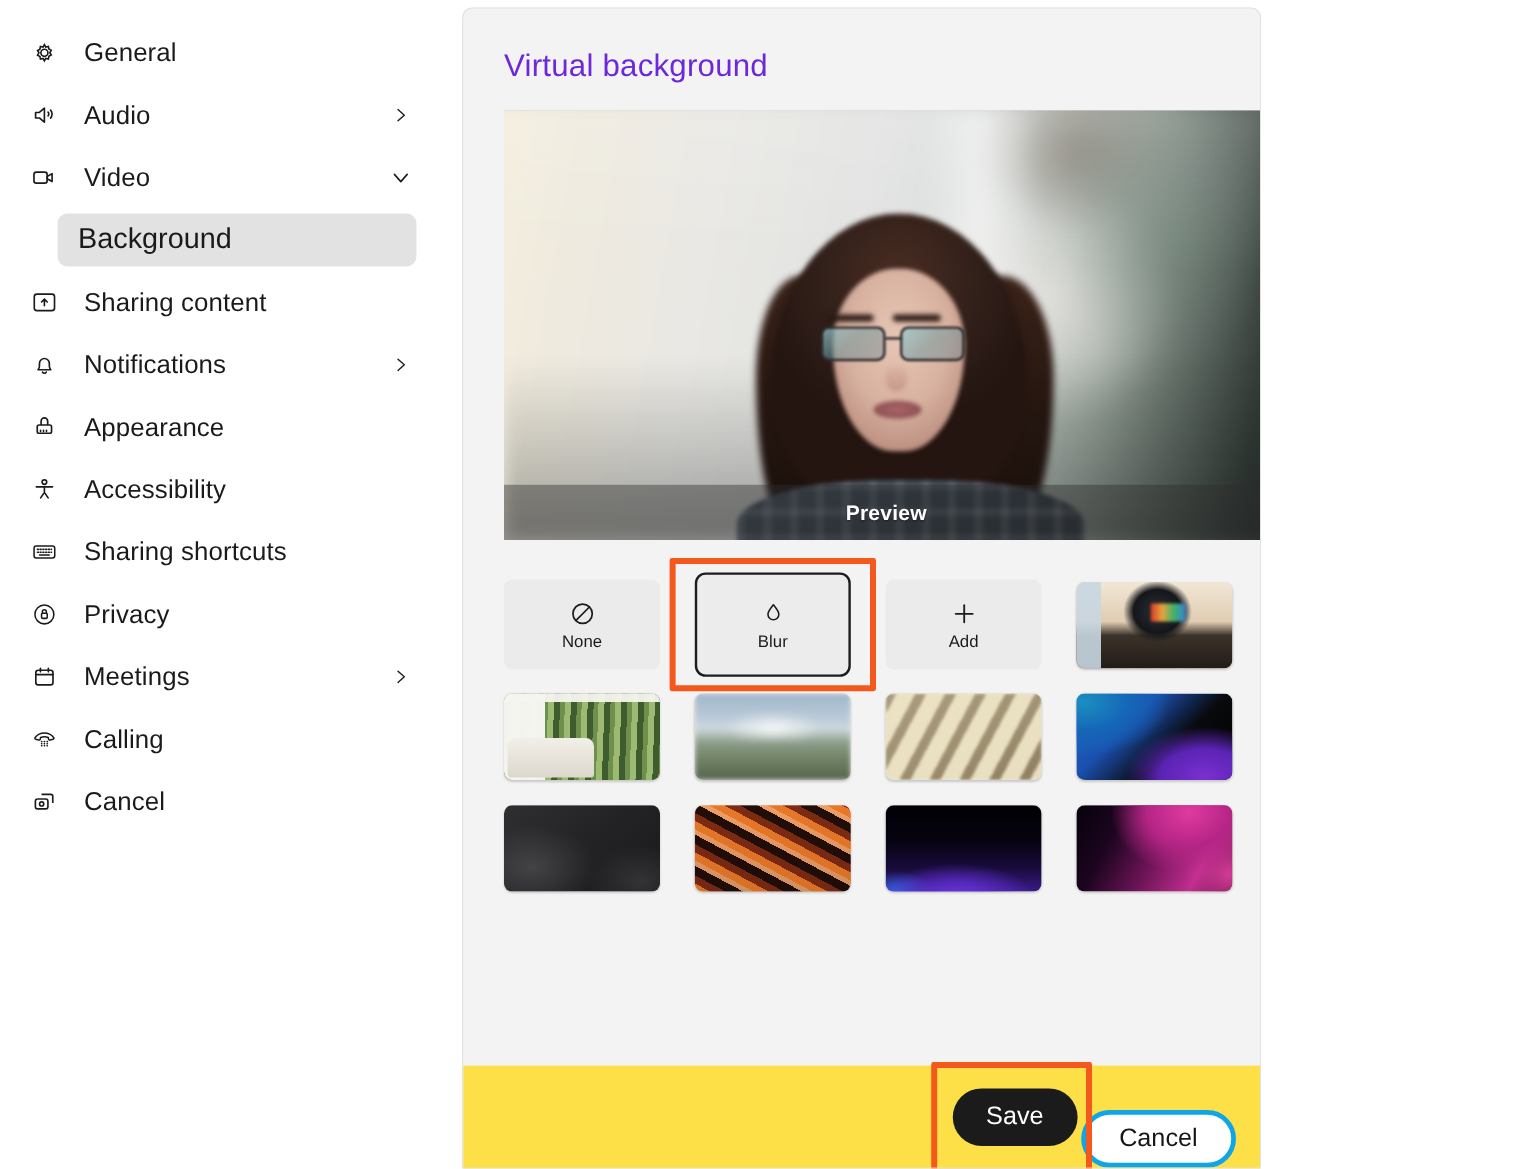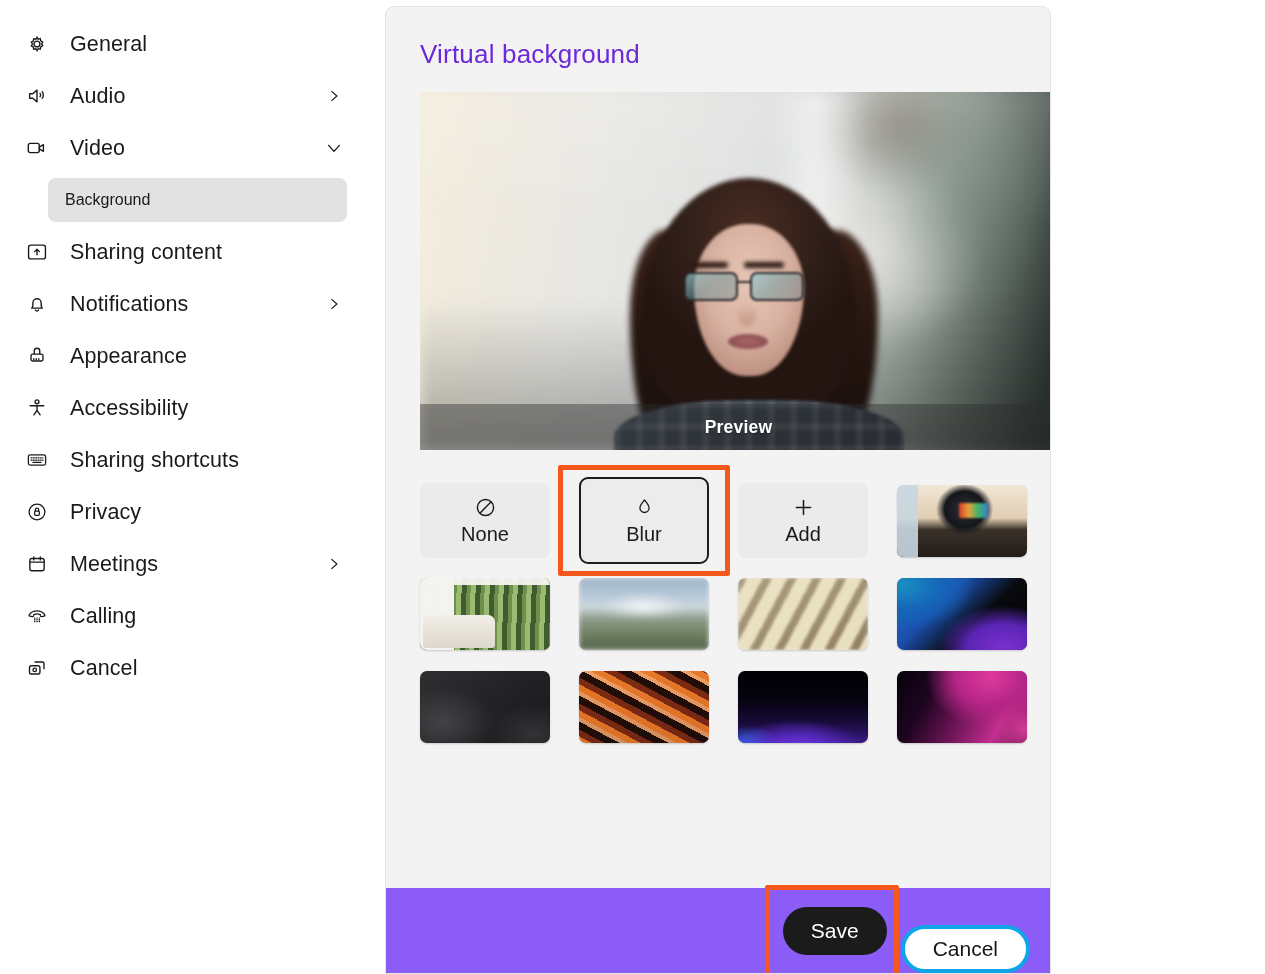--- a/index.html
+++ b/index.html
@@ -58,21 +58,21 @@
   .nav-sub {
     display: flex;
     align-items: center;
     height: 44px;
     margin: 6px 38px 6px 48px;
     padding-left: 17px;
     border-radius: 8px;
     cursor: pointer;
   }
   .nav-sub.selected { background: #e2e2e2; }
-  .nav-sub .nav-label { font-size: 16px; color: #1a1a1a; margin-left: 0; }
+  .nav-sub .nav-label { font-size: 24px; color: #1a1a1a; margin-left: 0; }
 
   
   .panel {
     position: relative;
     flex: 1 1 auto;
     margin: 6px 2px 0 0;
     background: #f3f3f3;
     border: 1px solid #e3e3e3;
     border-bottom: none;
     border-radius: 9px 9px 0 0;
@@ -242,21 +242,21 @@
     position: relative;
   }
   .tile.thumb { height: 72px; box-shadow: 0 1px 2px rgba(0,0,0,.18); }
   .tile-icon {
     width: 24px; height: 24px;
     display: flex; align-items: center; justify-content: center;
     color: #1c1c1c;
     margin-bottom: 3px;
   }
   .tile-label {
-    font-size: 20px;
+    font-size: 14px;
     color: #1a1a1a;
   }
   .tile.selected {
     border: 2.5px solid #1d1d1d;
     background: #ececec;
     width: 140px; height: 87px;
     border-radius: 9px;
   }
   .hl {
     position: absolute;
@@ -349,26 +349,26 @@
       radial-gradient(ellipse 64% 92% at 72% 8%, #e03a9e 0%, #b42585 42%, rgba(0,0,0,0) 78%),
       radial-gradient(ellipse 40% 80% at 98% 80%, #d43a96 0%, rgba(212,58,150,0) 70%),
       linear-gradient(118deg, #06020a 0%, #1d0520 26%, #6d1456 52%, #c02d8e 78%, #3a0a2c 100%);
   }
 
   
   .footer {
     position: absolute;
     left: 0; right: 0; bottom: 0;
     height: 86px;
-    background: #8b5cf6;
+    background: #fde047;
     display: flex;
     align-items: center;
     justify-content: flex-end;
     padding-right: 20px;
-    gap: 14px;
+    gap: 3px;
   }
   .btn {
     height: 48px;
     border-radius: 26px;
     font-size: 21px;
     display: flex; align-items: center; justify-content: center;
     cursor: pointer;
     padding: 0 28px;
     white-space: nowrap;
   }

